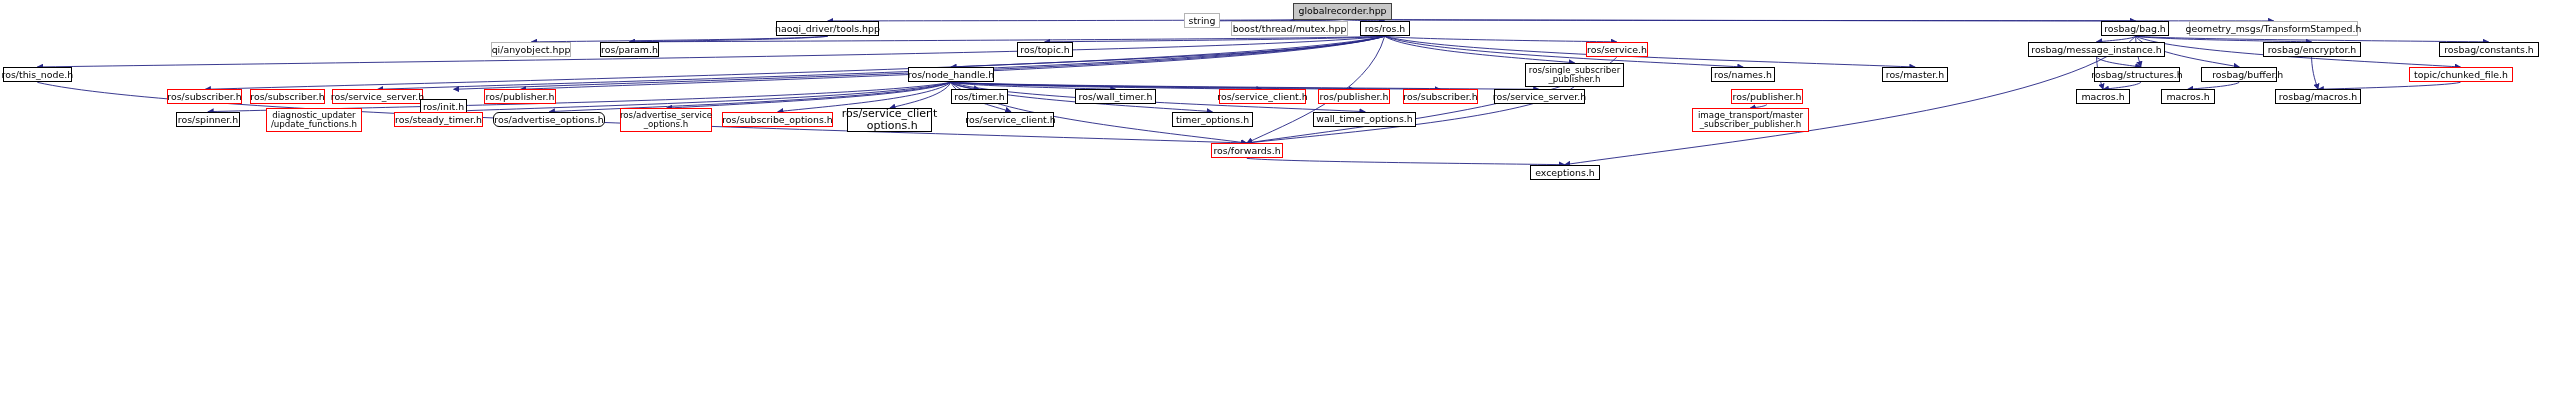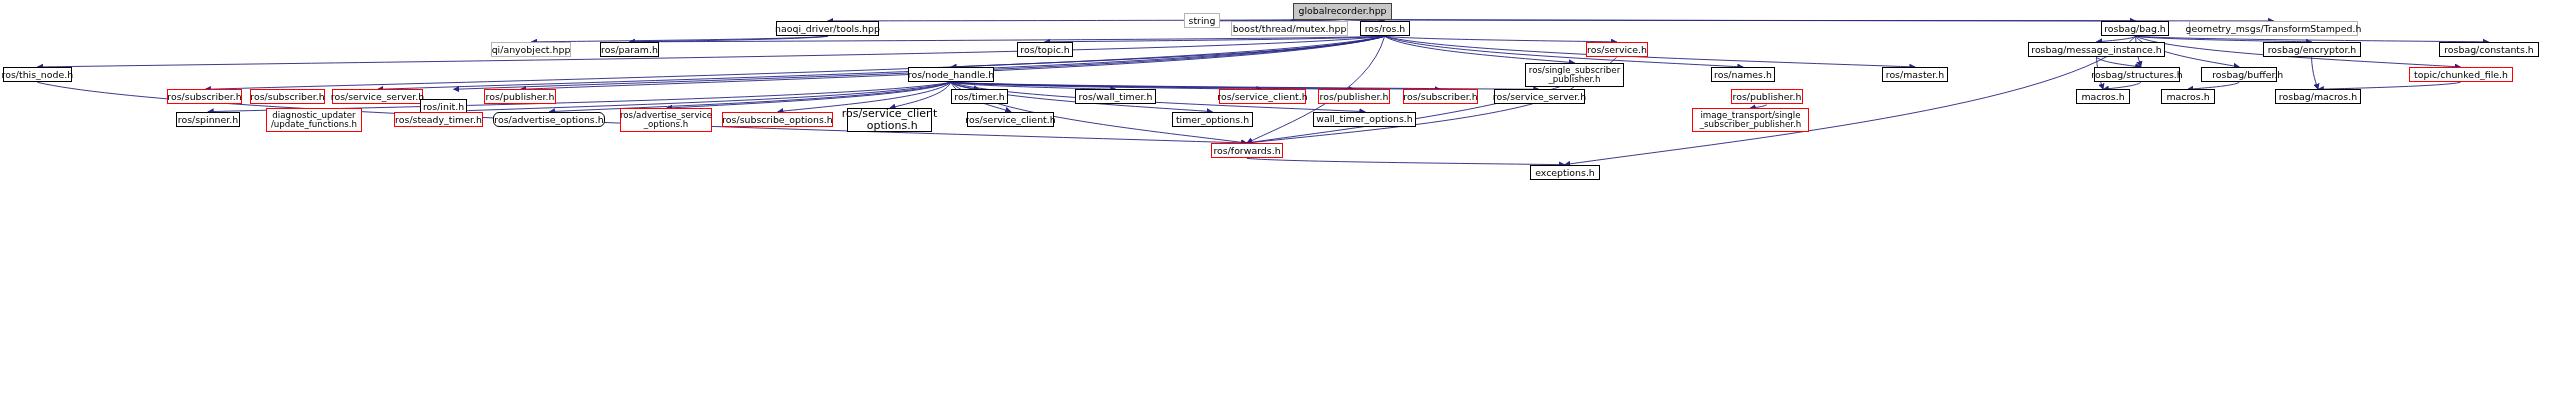--- a/index.html
+++ b/index.html
@@ -128,19 +128,19 @@
       <div class="node b-red" style="left: 394px; top: 112px; width: 89px; height: 15.4px;">ros/steady_timer.h</div>
       <div class="node b-black" style="left: 493px; top: 112px; width: 112px; height: 15.4px; border-radius: 6px;">ros/advertise_options.h</div>
       <div class="node b-red" style="left: 620px; top: 108px; width: 92px; height: 24px; font-size: 8.7px;">ros/advertise_service
 _options.h</div>
       <div class="node b-red" style="left: 722px; top: 112px; width: 111px; height: 15.4px;">ros/subscribe_options.h</div>
       <div class="node b-black" style="left: 847px; top: 108px; width: 85px; height: 24px; font-size: 11px;">ros/service_client
 _options.h</div>
       <div class="node b-black" style="left: 967px; top: 112px; width: 87px; height: 15.4px;">ros/service_client.h</div>
       <div class="node b-black" style="left: 1172px; top: 112px; width: 81px; height: 15.4px;">timer_options.h</div>
       <div class="node b-black" style="left: 1313px; top: 112px; width: 103px; height: 15px;">wall_timer_options.h</div>
-      <div class="node b-red" style="left: 1692px; top: 108px; width: 117px; height: 24px; font-size: 8.7px;">image_transport/single
+      <div class="node b-red" style="left: 1692px; top: 108px; width: 117px; height: 24px; font-size: 8.7px;">image_transport/master
 _subscriber_publisher.h</div>
       <div class="node b-red" style="left: 1211px; top: 143px; width: 72px; height: 15.4px;">ros/forwards.h</div>
       <div class="node b-black" style="left: 1530px; top: 165px; width: 70px; height: 15.4px;">exceptions.h</div>
     </div>
 </div>
 
 
 </body></html>

